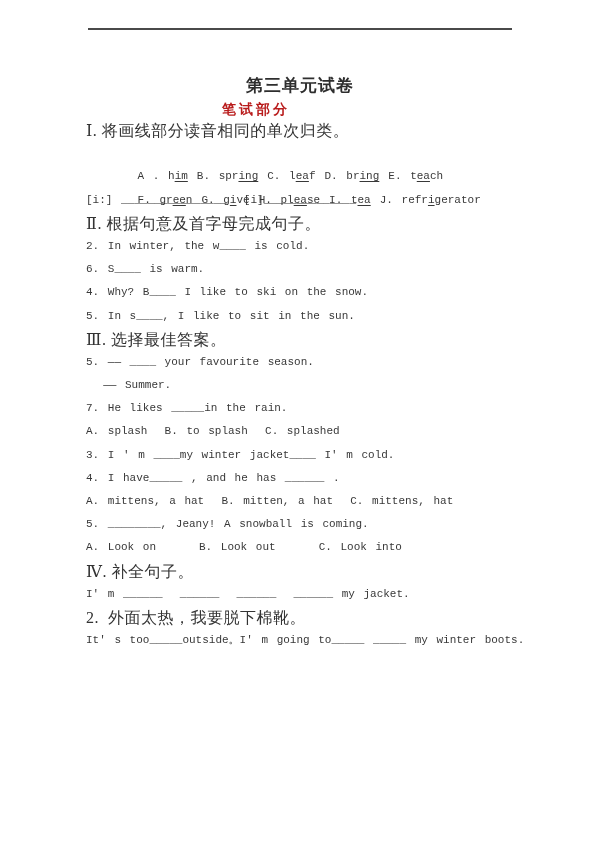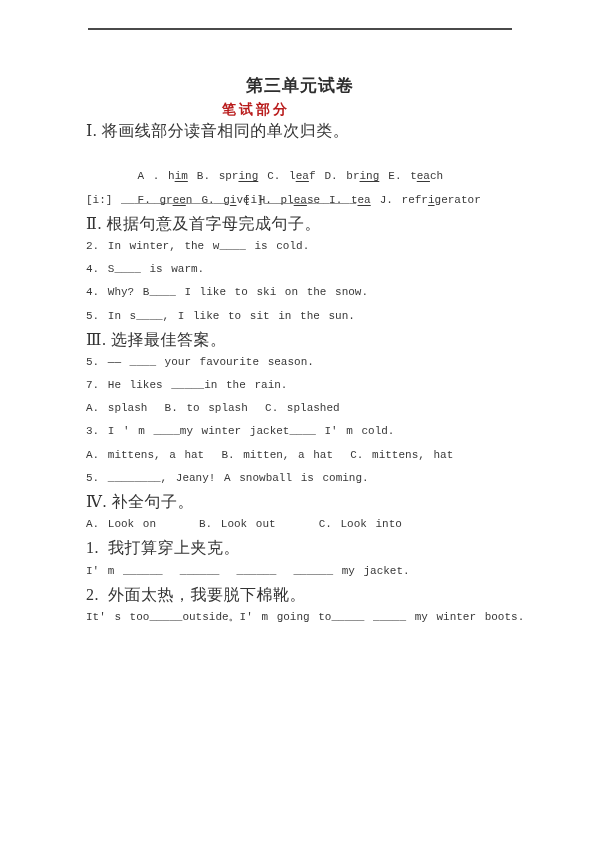--- a/index.html
+++ b/index.html
@@ -92,33 +92,34 @@
     </div>
 
     <div class="line en">
       <span class="word"><span>F. </span><span>gr</span><u>ee</u><span>n</span></span><span class="word"><span>G. </span><span>g</span><u>i</u><span>ve</span></span><span class="word"><span>H. </span><span>pl</span><u>ea</u><span>se</span></span><span class="word"><span>I. </span><span>t</span><u>ea</u><span></span></span><span class="word"><span>J. </span><span>refr</span><u>i</u><span>gerator</span></span>
     </div>
 
     <div class="line en">[i:] ________________  [i]______________</div>
 
     <div class="line cn">Ⅱ. 根据句意及首字母完成句子。</div>
     <div class="line en">2. In winter, the w____ is cold.</div>
-    <div class="line en">4. S____ is warm.</div>
+    <div class="line en">6. S____ is warm.</div>
     <div class="line en">4. Why? B____ I like to ski on the snow.</div>
     <div class="line en">5. In s____, I like to sit in the sun.</div>
 
     <div class="line cn">Ⅲ. 选择最佳答案。</div>
     <div class="line en">5. —— ____ your favourite season.</div>
+    <div class="line en">  —— Summer.</div>
     <div class="line en">7. He likes _____in the rain.</div>
     <div class="line en">A. splash  B. to splash  C. splashed</div>
     <div class="line en">3. I ' m ____my winter jacket____ I' m cold.</div>
+    <div class="line en">4. I have_____ , and he has ______ .</div>
     <div class="line en">A. mittens, a hat  B. mitten, a hat  C. mittens, hat</div>
     <div class="line en">5. ________, Jeany! A snowball is coming.</div>
+    <div class="line en">A. Look on     B. Look out     C. Look into</div>
+
     <div class="line cn">Ⅳ. 补全句子。</div>
-
-    <div class="line en">A. Look on     B. Look out     C. Look into</div>
-    <div class="line cn">1.  我打算穿上夹克。</div>
     <div class="line en">I' m ______  ______  ______  ______ my jacket.</div>
     <div class="line cn">2.  外面太热，我要脱下棉靴。</div>
     <div class="line en">It' s too_____outside。I' m going to_____ _____ my winter boots.</div>
 
   </div>
 </div>
 
 </body></html>

